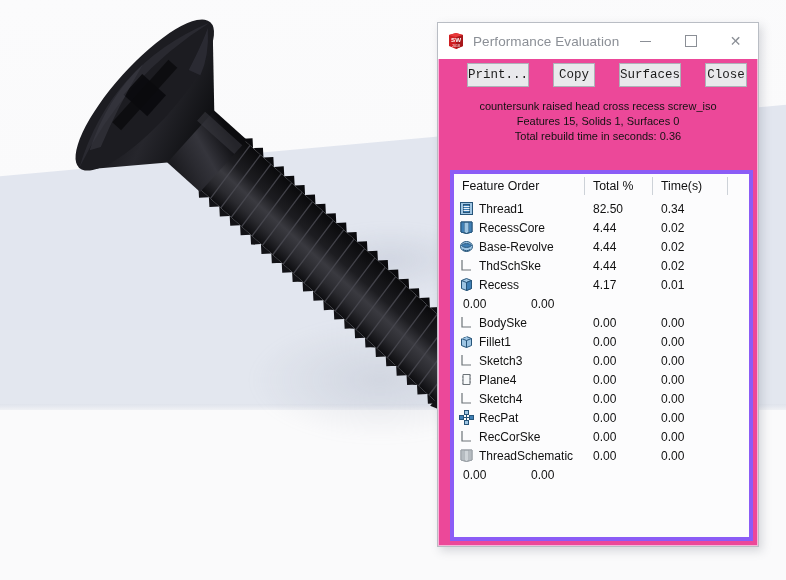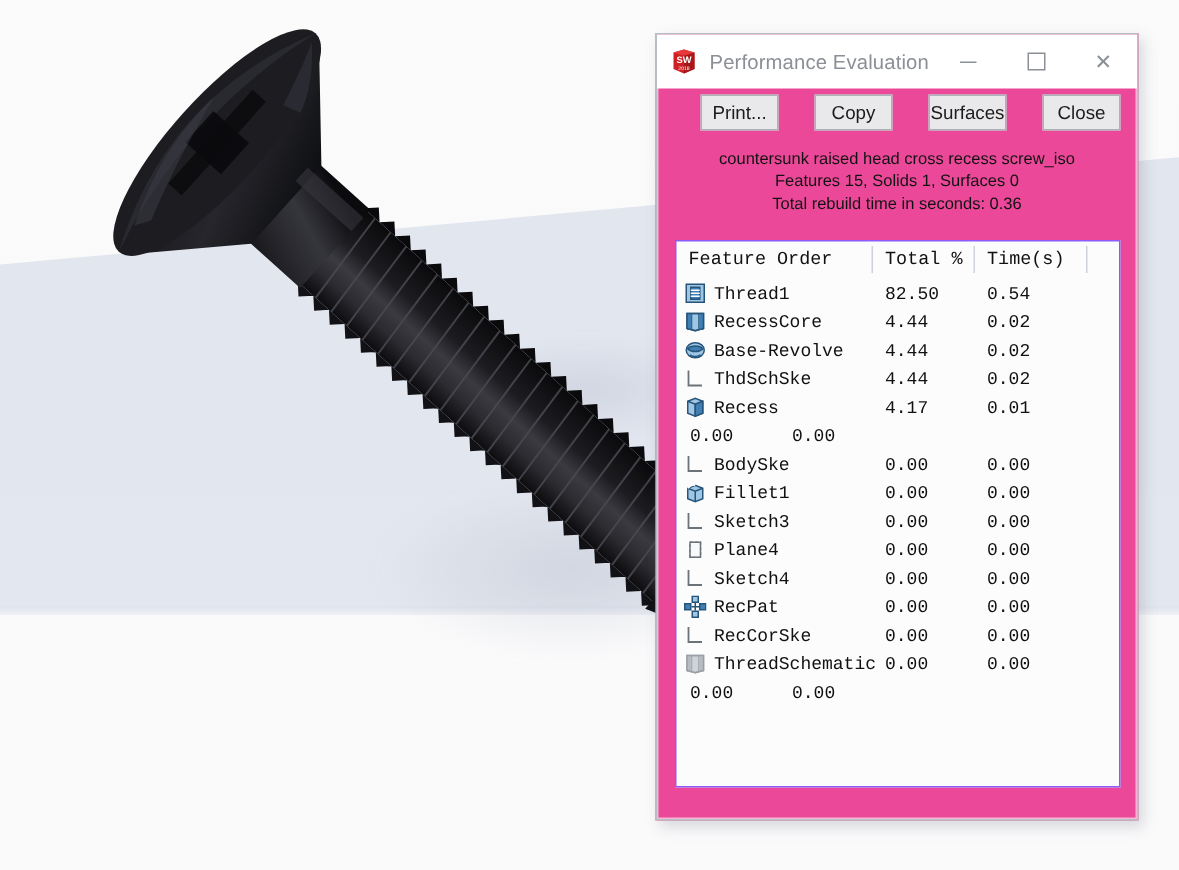--- a/index.html
+++ b/index.html
@@ -70,34 +70,34 @@
   }
   .glyph-min{width:11px;height:1px;background:#8b8f96;display:block;}
   .glyph-max{width:10px;height:10px;border:1px solid #8b8f96;display:block;}
   .glyph-close{font-size:14px;line-height:1;color:#8b8f96;font-family:"Liberation Sans",sans-serif;}
 
   .btnrow{
     display:flex;gap:6px;padding:4px 11px 0 11px;
   }
   .dlgbtn{
     flex:1 1 0;height:22px;background:#e9e9ec;border:1px solid #adb1b8;
-    font-size:12.5px;color:#1b1b1b;font-family:Liberation Sans, sans-serif;
+    font-size:12.5px;color:#1b1b1b;font-family:Liberation Mono, monospace;
     display:flex;align-items:center;justify-content:center;cursor:default;
     border-radius:0;
     margin-left:18px;
   }
 
   .summary{
     text-align:center;padding:12px 10px 0 10px;
     font-size:11px;color:#121212;line-height:15px;
   }
 
   .tablewrap{
-    position:absolute;left:12px;top:137px;width:295px;height:363px;
-    border:1px solid #8b5cf6;background:#fcfcfd;overflow:hidden;font-family:Liberation Mono, monospace;
+    position:absolute;left:12px;top:147px;width:295px;height:363px;
+    border:4px solid #8b5cf6;background:#fcfcfd;overflow:hidden;
   }
   .thead{
     display:flex;height:24px;align-items:center;
     font-size:12.3px;color:#111;
   }
   .th{position:relative;height:24px;display:flex;align-items:center;box-sizing:border-box;}
   .th.c0{width:130px;padding-left:8px;}
   .th.c1{width:68px;padding-left:9px;}
   .th.c2{width:75px;padding-left:9px;}
   .th.c3{width:20px;}
@@ -271,21 +271,21 @@
           <div class="cell c0">
             <svg class="ficon" viewBox="0 0 15 15" xmlns="http://www.w3.org/2000/svg">
               <rect x="1.5" y="1.5" width="12" height="12" fill="#9fc6e4" stroke="#27557a"></rect>
                 <rect x="4.5" y="3.5" width="6" height="8" fill="#2f6punt"></rect>
                 <rect x="4.5" y="3.5" width="6" height="8" fill="#3f7fb5" stroke="#27557a"></rect>
                 <path d="M4.5 5.5h6M4.5 7.5h6M4.5 9.5h6" stroke="#ffffff" stroke-width="0.9"></path>
             </svg>
             <span class="fname">Thread1</span>
           </div>
           <div class="cell c1">82.50</div>
-          <div class="cell c2">0.54</div>
+          <div class="cell c2">0.34</div>
         </div>
         <div class="trow">
           <div class="cell c0">
             <svg class="ficon" viewBox="0 0 15 15" xmlns="http://www.w3.org/2000/svg">
               <path d="M2 2h11v10l-5.5 1.5L2 12Z" fill="#9fc6e4" stroke="#27557a"></path>
                 <path d="M5 2v11M10 2v11" stroke="#27557a"></path>
                 <path d="M2 2h3v11H2Z" fill="#3f7fb5"></path>
               <path d="M10 2h3v11h-3Z" fill="#3f7fb5"></path>
                 <path d="M2 2h11v10l-5.5 1.5L2 12Z" fill="none" stroke="#27557a"></path>
             </svg>

